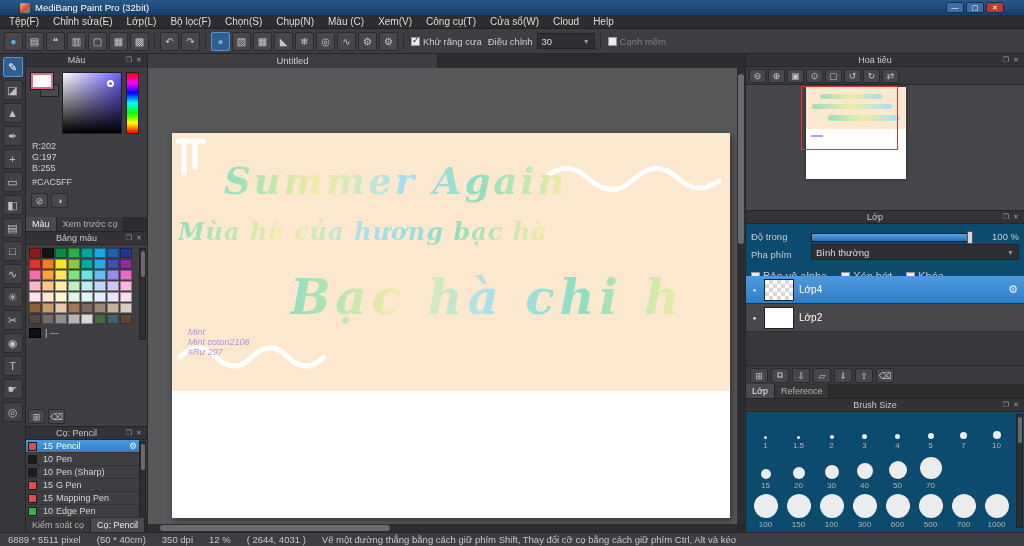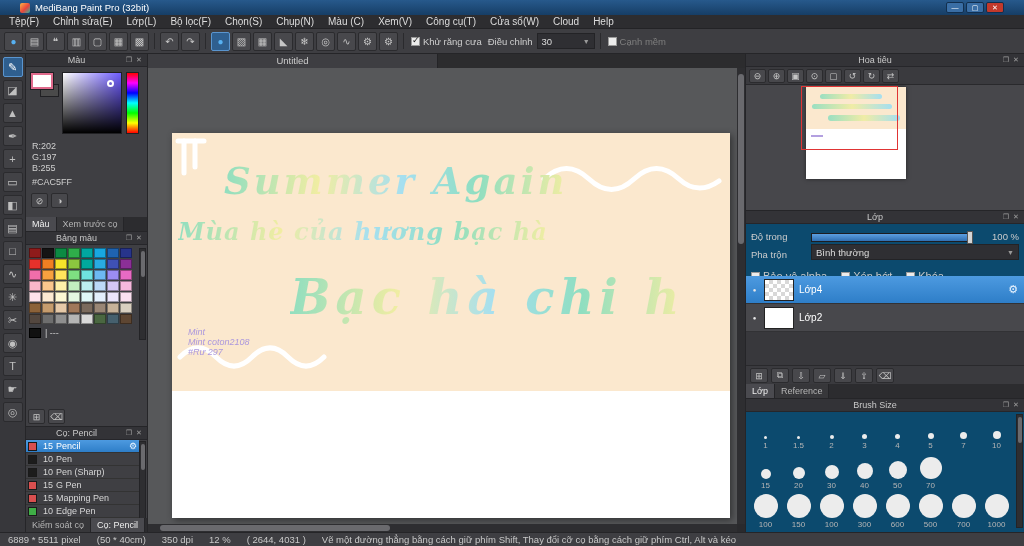--- a/index.html
+++ b/index.html
@@ -444,21 +444,21 @@
       </div>
       <div class="l-row">
         <span class="l-label">Độ trong</span>
         <span class="slider">
             <span class="slider-fill"></span>
             <span class="slider-handle"></span>
           </span>
         <span class="l-value">100 %</span>
       </div>
       <div class="l-row">
-        <span class="l-label">Pha trộn</span>
+        <span class="l-label">Pha phím</span>
         <span class="dropdown blend-dd">
             <span>Bình thường</span>
             <span class="dd-arrow">▼</span>
           </span>
       </div>
       <div class="checks-row">
         <span class="check-item">
             <span class="cb"></span>
             <span>Bảo vệ alpha</span>
           </span>

